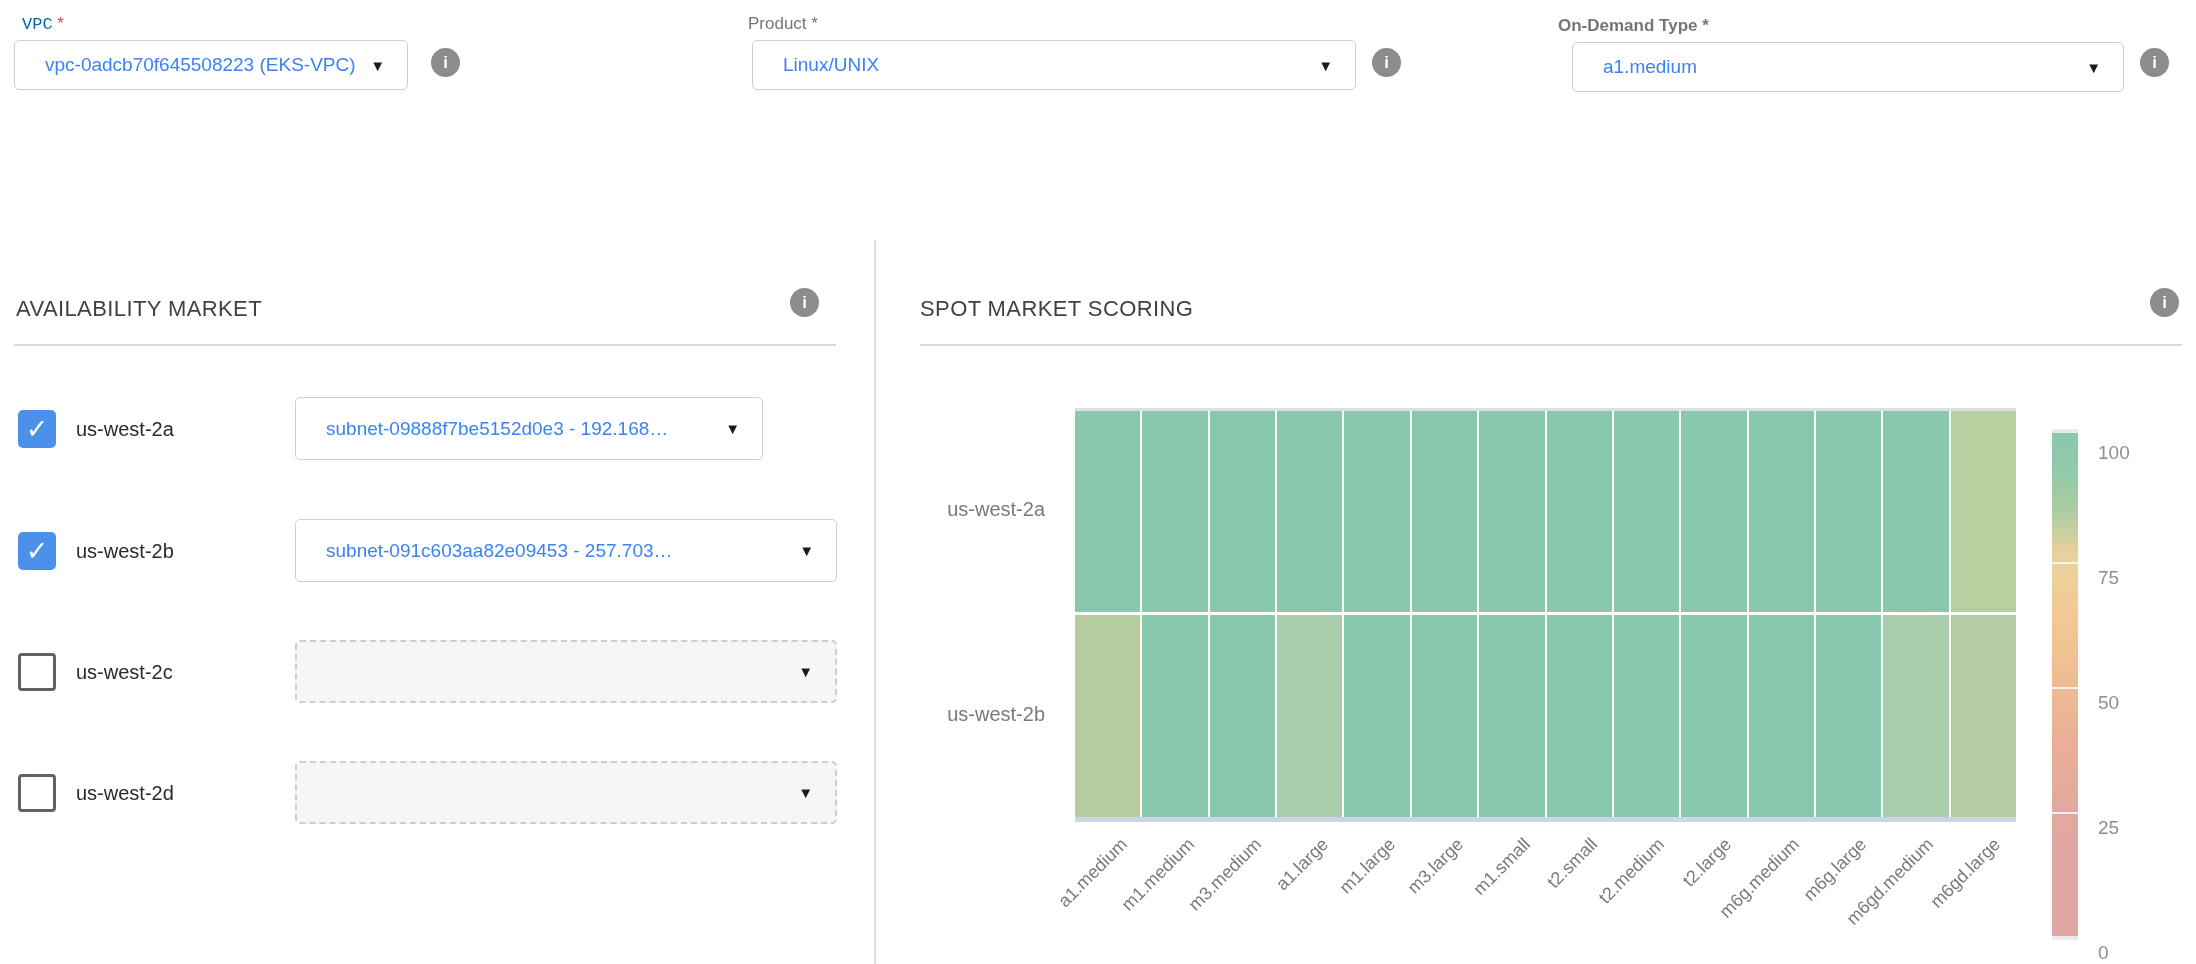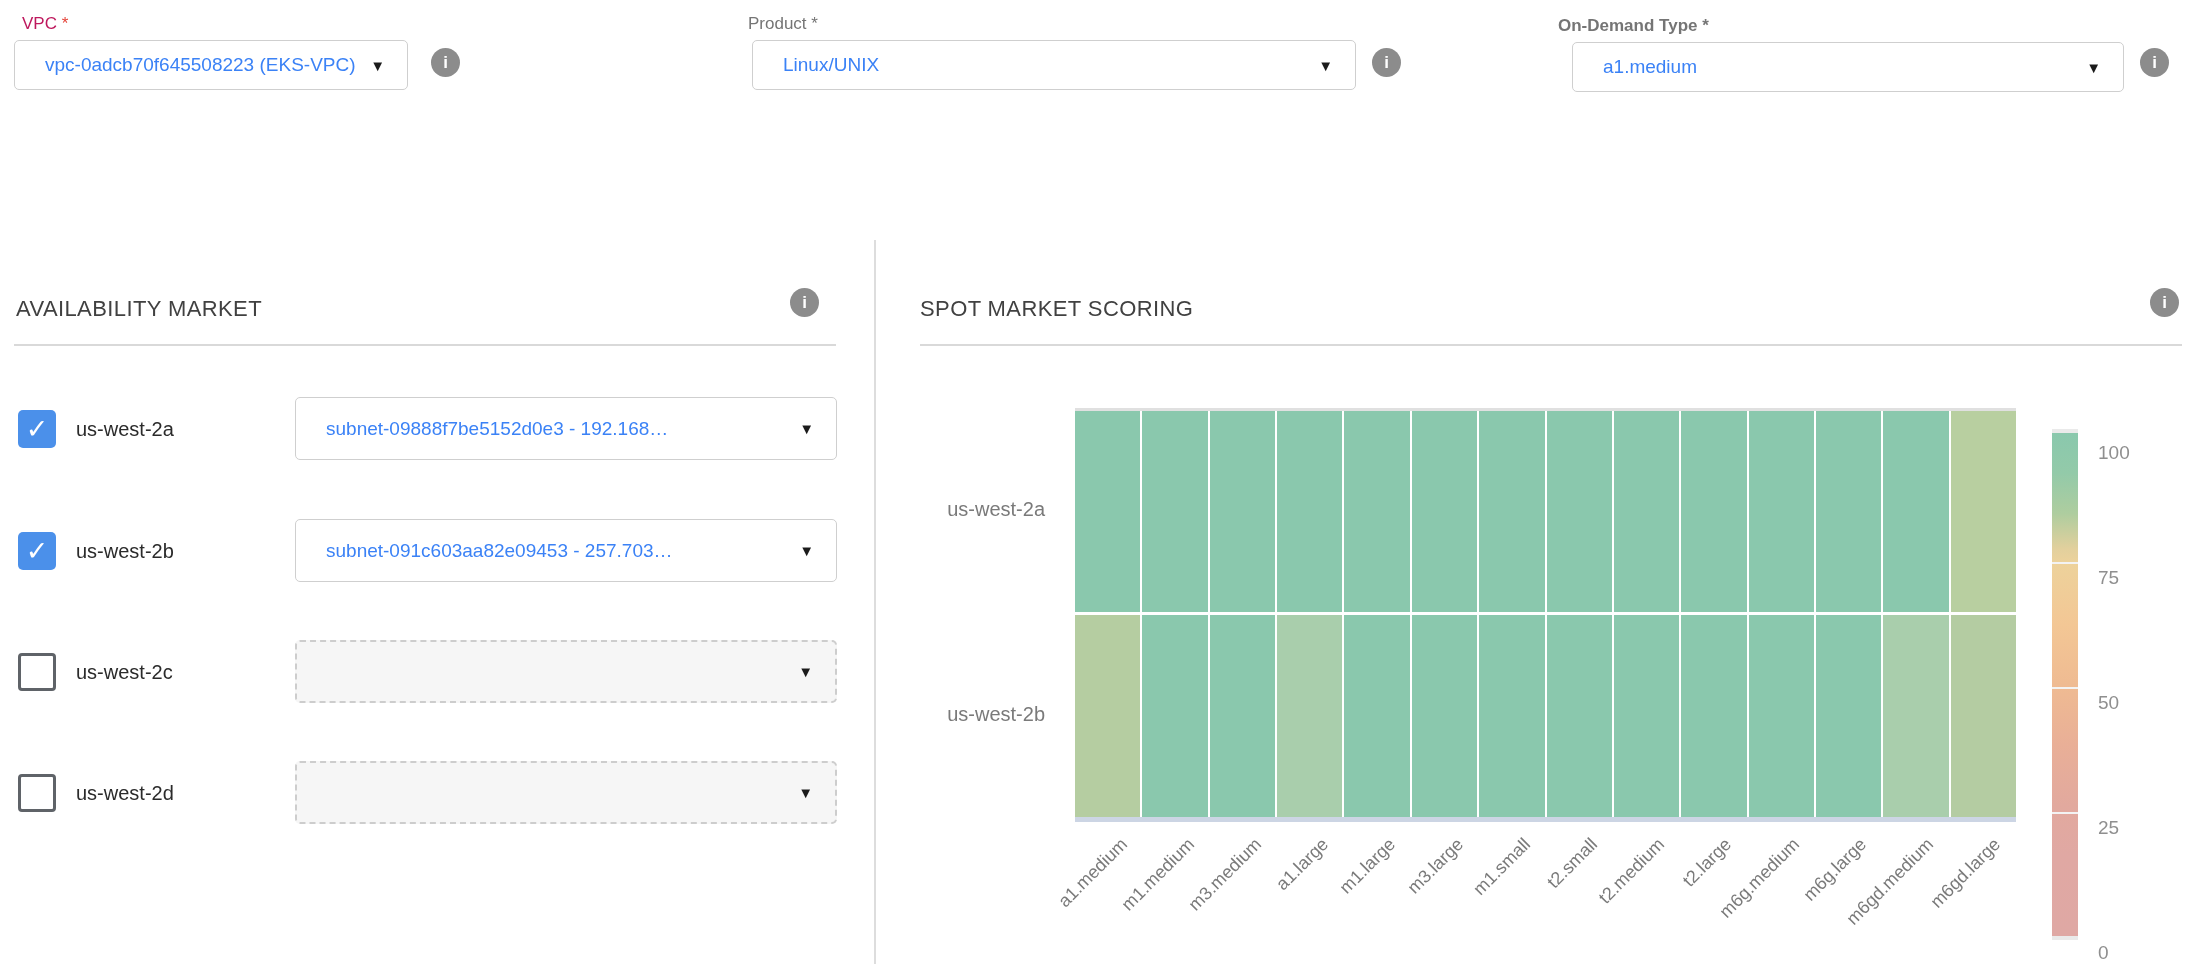--- a/index.html
+++ b/index.html
@@ -2,21 +2,21 @@
 <html><head>
 <meta charset="utf-8">
 <style>
   * { margin:0; padding:0; box-sizing:border-box; }
   html,body { background:#ffffff; }
   body { font-family:"Liberation Sans","DejaVu Sans",sans-serif; }
   #screen { position:relative; width:2196px; height:964px; background:#fff; overflow:hidden; }
 
   
   .field-label { position:absolute; font-size:17px; color:#757575; }
-  .field-label .lbl-blue { color:#be185d; }
+  .field-label .lbl-blue { color:#0369a1;font-family:Liberation Mono, monospace; }
   .field-label .req-red { color:#e5453a; }
   .select {
     position:absolute; background:#fff; border:1.5px solid #cfcfcf; border-radius:5px;
     display:flex; align-items:center; justify-content:space-between;
     padding:0 22px 0 30px; cursor:pointer;
   }
   .select .select-value { font-size:19px; color:#3b82f6; white-space:nowrap; overflow:hidden; }
   .select .arrow { font-size:15px; color:#1b1b1b; margin-left:14px; flex:0 0 auto; }
   .select.empty { border:2px dashed #cdcdcd; background:#f6f6f6; }
   .info-icon {
@@ -91,21 +91,21 @@
   <div class="info-icon" style="left:2140px; top:48px;">i</div>
 
   <div class="section-title" style="left:16px; top:296px;">AVAILABILITY MARKET</div>
   <div class="info-icon" style="left:790px; top:288px;">i</div>
   <div class="h-divider" style="left:14px; top:344px; width:822px;"></div>
   <div id="az-rows">
       <div class="az-checkbox checked" style="left: 18px; top: 410px;">
         <span class="check">✓</span>
       </div>
       <div class="az-zone-label" style="left: 76px; top: 418px;">us-west-2a</div>
-      <div class="select" style="left: 295px; top: 397px; width: 542px; height: 63px; gap: 12px;">
+      <div class="select" style="left: 295px; top: 397px; width: 468px; height: 63px; gap: 12px;">
         <span class="select-value">subnet-09888f7be5152d0e3 - 192.168…</span>
         <span class="arrow">▼</span>
       </div>
       <div class="az-checkbox checked" style="left: 18px; top: 532px;">
         <span class="check">✓</span>
       </div>
       <div class="az-zone-label" style="left: 76px; top: 540px;">us-west-2b</div>
       <div class="select" style="left: 295px; top: 519px; width: 542px; height: 63px;">
         <span class="select-value">subnet-091c603aa82e09453 - 257.703…</span>
         <span class="arrow">▼</span>

